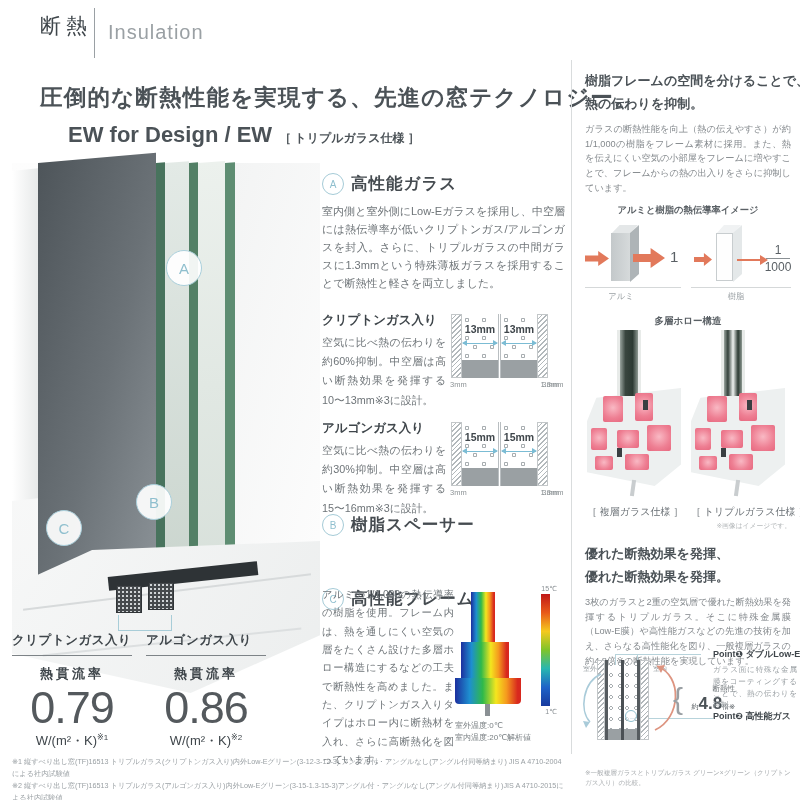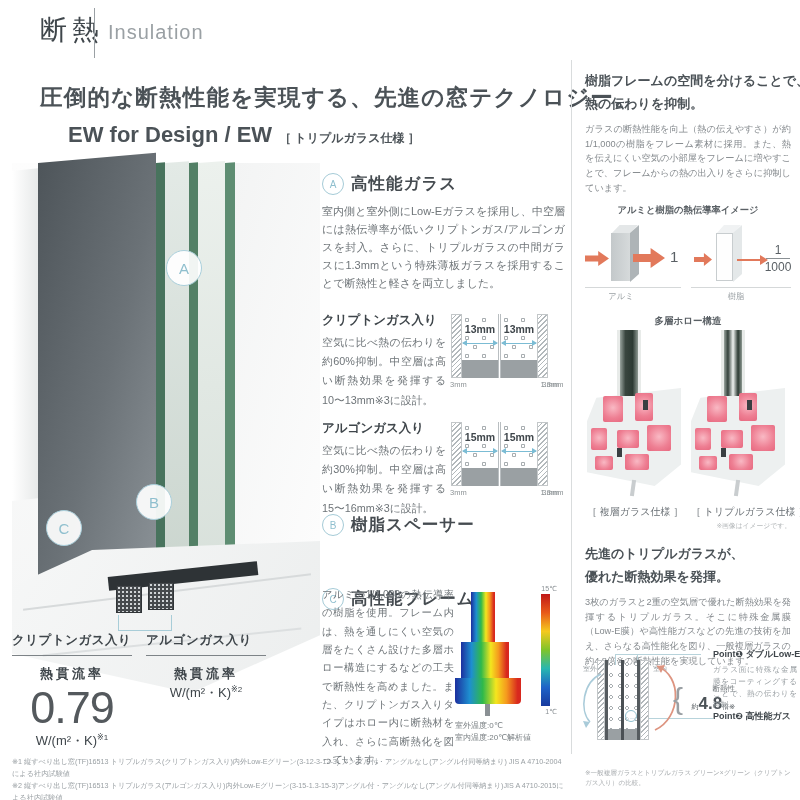--- a/index.html
+++ b/index.html
@@ -1,20 +1,20 @@
 <!DOCTYPE html>
 <html><head>
 <meta charset="utf-8">
 <style>
   html,body{margin:0;padding:0;background:#fff;}
   .page{position:relative;width:800px;height:800px;background:#fff;overflow:hidden;
         font-family:"Liberation Sans","DejaVu Sans",sans-serif;color:#4b5257;}
   .abs{position:absolute;}
   
-  .hdr-jp{left:40px;top:12px;font-size:27px;letter-spacing:5px;color:#3f464b;}
+  .hdr-jp{left:40px;top:12px;font-size:21px;letter-spacing:5px;color:#3f464b;}
   .hdr-line{left:94px;top:8px;width:1px;height:50px;background:#9aa0a4;}
   .hdr-en{left:108px;top:21px;font-size:20px;color:#9aa0a4;font-weight:400;letter-spacing:1px;}
   .headline{left:40px;top:82px;font-size:22.5px;font-weight:600;color:#4b5257;letter-spacing:1.2px;white-space:nowrap;}
   .product{left:40px;top:122px;white-space:nowrap;margin-left:28px;}
   .product-name{font-size:22px;font-weight:700;color:#4b5257;}
   .product-spec{font-size:12px;font-weight:600;margin-left:7px;color:#4b5257;}
   .vdiv{left:571px;top:60px;width:1px;height:694px;background:#d9dcdd;}
   
   .winimg{left:12px;top:163px;width:308px;height:465px;background:linear-gradient(160deg,#fdfdfd,#f3f4f4);}
   .winimg>div{position:absolute;}
@@ -221,20 +221,21 @@
     <div class="stat-name">クリプトンガス入り</div>
     <div class="stat-rule"></div>
     <div class="stat-label">熱貫流率</div>
     <div class="stat-value">0.79</div>
     <div class="stat-unit"><span>W/(m²・K)</span><sup>※1</sup></div>
   </div>
   <div class="stat stat2">
     <div class="stat-name">アルゴンガス入り</div>
     <div class="stat-rule"></div>
     <div class="stat-label">熱貫流率</div>
+    <div class="stat-value">0.86</div>
     <div class="stat-unit"><span>W/(m²・K)</span><sup>※2</sup></div>
   </div>
 
   <div class="abs footnotes">
     <div>※1 縦すべり出し窓(TF)16513 トリプルガラス(クリプトンガス入り)内外Low-Eグリーン(3-12-3-12-3) アングル付・アングルなし(アングル付同等納まり) JIS A 4710-2004による社内試験値</div>
     <div>※2 縦すべり出し窓(TF)16513 トリプルガラス(アルゴンガス入り)内外Low-Eグリーン(3-15-1.3-15-3)アングル付・アングルなし(アングル付同等納まり)JIS A 4710-2015による社内試験値</div>
 
   </div>
 
   <div class="feat-h fa-h">
@@ -384,21 +385,21 @@
       <div class="fb-clip"></div>
       <div class="fb-clip2"></div>
       <div class="fb-stub"></div>
     </div>
   </div>
   <div class="fr-cap fr-capA">［ 複層ガラス仕様 ］</div>
   <div class="fr-cap fr-capB">［ トリプルガラス仕様 ］</div>
   <div class="abs img-note">※画像はイメージです。</div>
 
   <div class="r-head rh2">
-    <div>先進のトリプルガラスが、</div>
+    <div>優れた断熱効果を発揮、</div>
     <div>優れた断熱効果を発揮。</div>
   </div>
   <div class="r-body rb2">3枚のガラスと2重の空気層で優れた断熱効果を発揮するトリプルガラス。そこに特殊金属膜（Low-E膜）や高性能ガスなどの先進の技術を加え、さらなる高性能化を図り、一般複層ガラスの約4.8倍※の断熱性能を実現しています。</div>
 
   <div class="abs pd">
     <div class="pd-lead1"></div>
     <div class="pd-tick1"></div>
     <div class="pd-tick2"></div>
     <div class="pd-lead2"></div>
     <span class="pd-out">室外</span>

